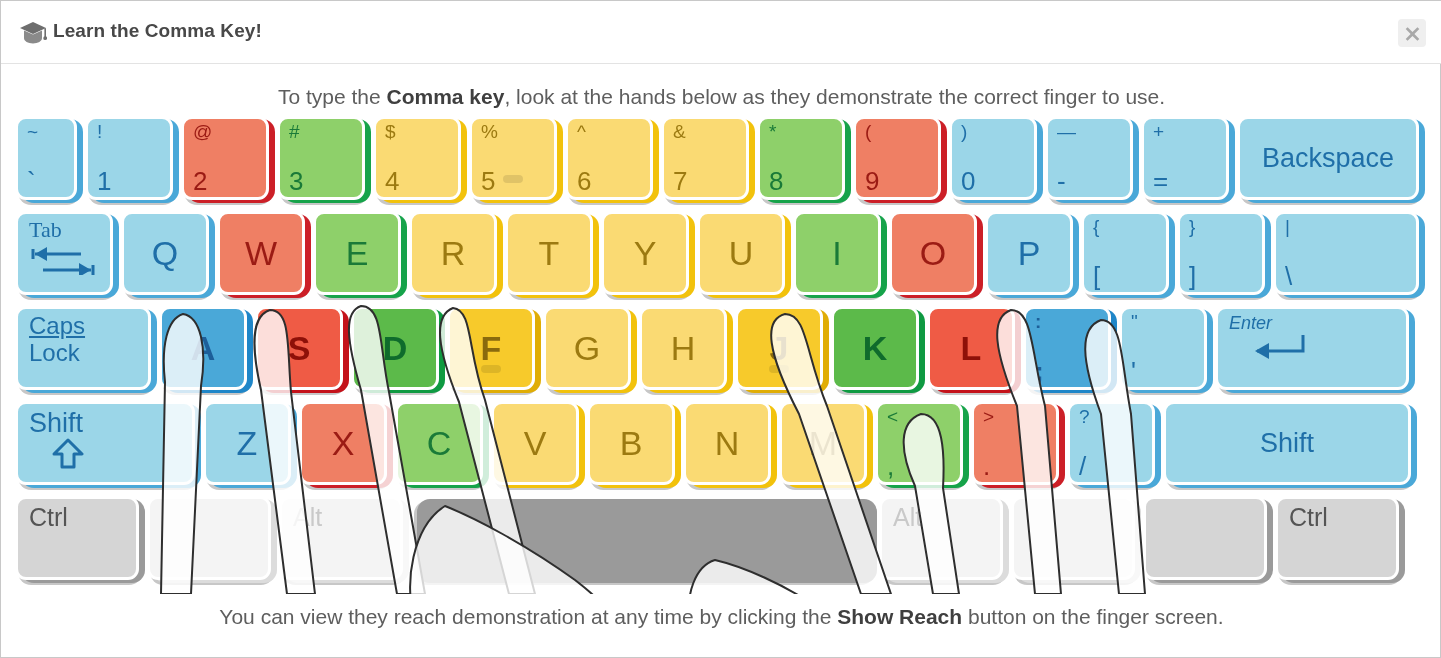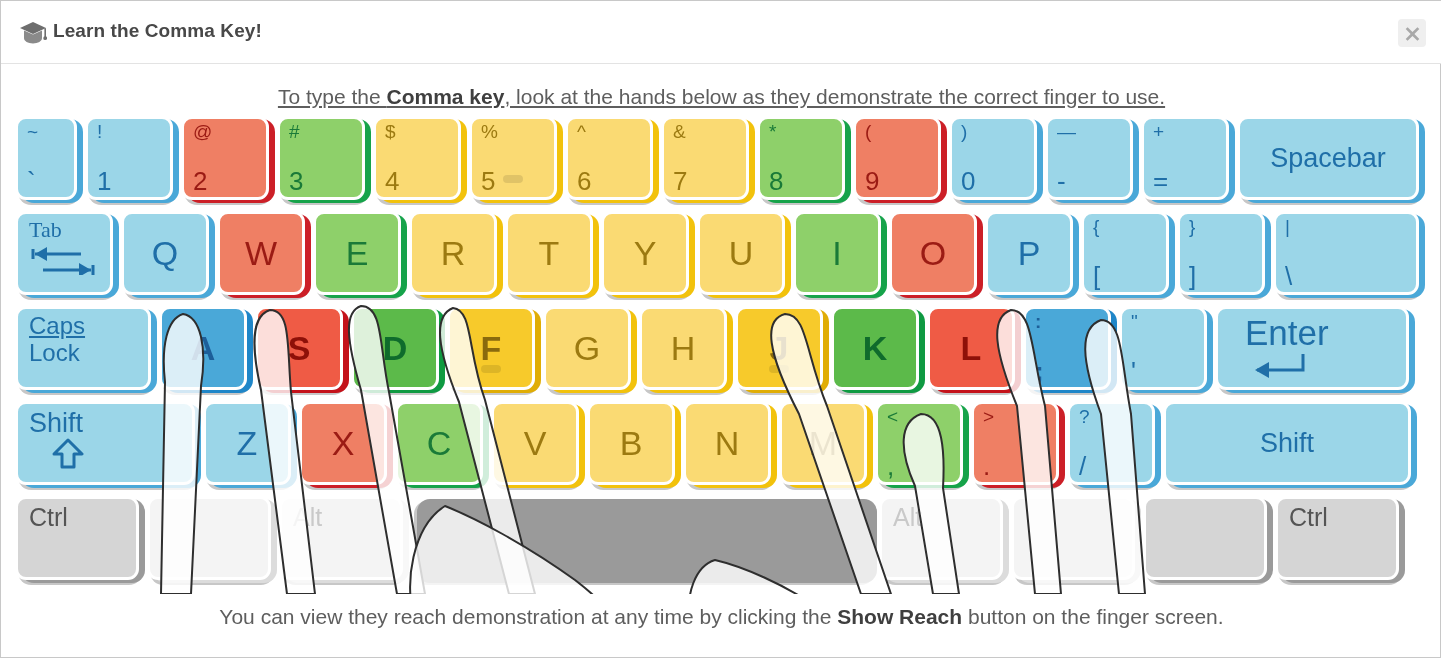--- a/index.html
+++ b/index.html
@@ -37,21 +37,20 @@
     cursor:pointer;padding:0;
     display:flex;align-items:center;justify-content:center;
   }
   #close-button svg{display:block}
   
   #instruction{
     position:absolute;left:0;top:84px;width:1441px;
     text-align:center;
     font-size:21px;color:#5e5e5e;
     white-space:nowrap;
-    text-decoration:underline;
   }
   #instruction b{color:#3f3f3f;font-weight:bold;}
   
   #footer-note{
     position:absolute;left:0;top:604px;width:1441px;
     text-align:center;
     font-size:21px;color:#5e5e5e;
     white-space:nowrap;
   }
   #footer-note b{color:#3f3f3f;font-weight:bold;margin-top:8px;}
@@ -229,21 +228,21 @@
       <div class="key" style="left: 1126px; top: 2px; width: 88px; height: 84px; background: rgb(155, 214, 232); color: rgb(31, 111, 168);">
         <div class="glyphs">
           <div class="top" style="font-weight: normal;">+</div>
           <div class="bot" style="font-weight: normal;">=</div>
         </div>
       </div>
       <div class="shadow" style="left: 1225px; top: 7px; width: 182px; height: 84px; background: rgba(0, 0, 0, 0.22);"></div>
       <div class="shadow" style="left: 1228px; top: 5px; width: 182px; height: 84px; background: rgb(74, 168, 216);"></div>
       <div class="key center" style="left: 1222px; top: 2px; width: 182px; height: 84px; background: rgb(155, 214, 232); color: rgb(31, 111, 168);">
         <div class="glyphs">
-          <div class="wlabel" style="font-size: 27px;">Spacebar</div>
+          <div class="wlabel" style="font-size: 27px;">Backspace</div>
         </div>
       </div>
       <div class="shadow" style="left: 3px; top: 102px; width: 98px; height: 84px; background: rgba(0, 0, 0, 0.22);"></div>
       <div class="shadow" style="left: 6px; top: 100px; width: 98px; height: 84px; background: rgb(74, 168, 216);"></div>
       <div class="key word" style="left: 0px; top: 97px; width: 98px; height: 84px; background: rgb(155, 214, 232); color: rgb(31, 111, 168); font-family: Liberation Serif, serif;">
         <div class="glyphs">
           <div class="wlabel">Tab</div>
           <div style="margin-top: -2px;"><svg width="74" height="34" viewBox="0 0 74 34">
               <g stroke="#1f6fa8" stroke-width="3" fill="none">
                 <path d="M4 8 L4 18 M6 13 L52 13"></path>
@@ -434,21 +433,21 @@
       <div class="key" style="left: 1104px; top: 192px; width: 88px; height: 84px; background: rgb(155, 214, 232); color: rgb(31, 111, 168);">
         <div class="glyphs">
           <div class="top" style="font-weight: normal;">"</div>
           <div class="bot" style="font-weight: normal;">'</div>
         </div>
       </div>
       <div class="shadow" style="left: 1203px; top: 197px; width: 194px; height: 84px; background: rgba(0, 0, 0, 0.22);"></div>
       <div class="shadow" style="left: 1206px; top: 195px; width: 194px; height: 84px; background: rgb(74, 168, 216);"></div>
       <div class="key word" style="left: 1200px; top: 192px; width: 194px; height: 84px; background: rgb(155, 214, 232); color: rgb(31, 111, 168);">
         <div class="glyphs">
-          <div class="wlabel" style="font-size: 35px; margin-left: 16px;">Enter</div>
+          <div class="wlabel" style="font-size: 18px;  font-style: italic;">Enter</div>
           <div style="margin-left: 16px;"><svg width="70" height="30" viewBox="0 0 70 30">
               <g stroke="#1f6fa8" stroke-width="3" fill="none">
                 <path d="M58 2 L58 18 L12 18"></path>
               </g>
               <path d="M24 10 L10 18 L24 26 Z" fill="#1f6fa8"></path>
             </svg></div>
         </div>
       </div>
       <div class="shadow" style="left: 3px; top: 292px; width: 180px; height: 84px; background: rgba(0, 0, 0, 0.22);"></div>
       <div class="shadow" style="left: 6px; top: 290px; width: 180px; height: 84px; background: rgb(74, 168, 216);"></div>

